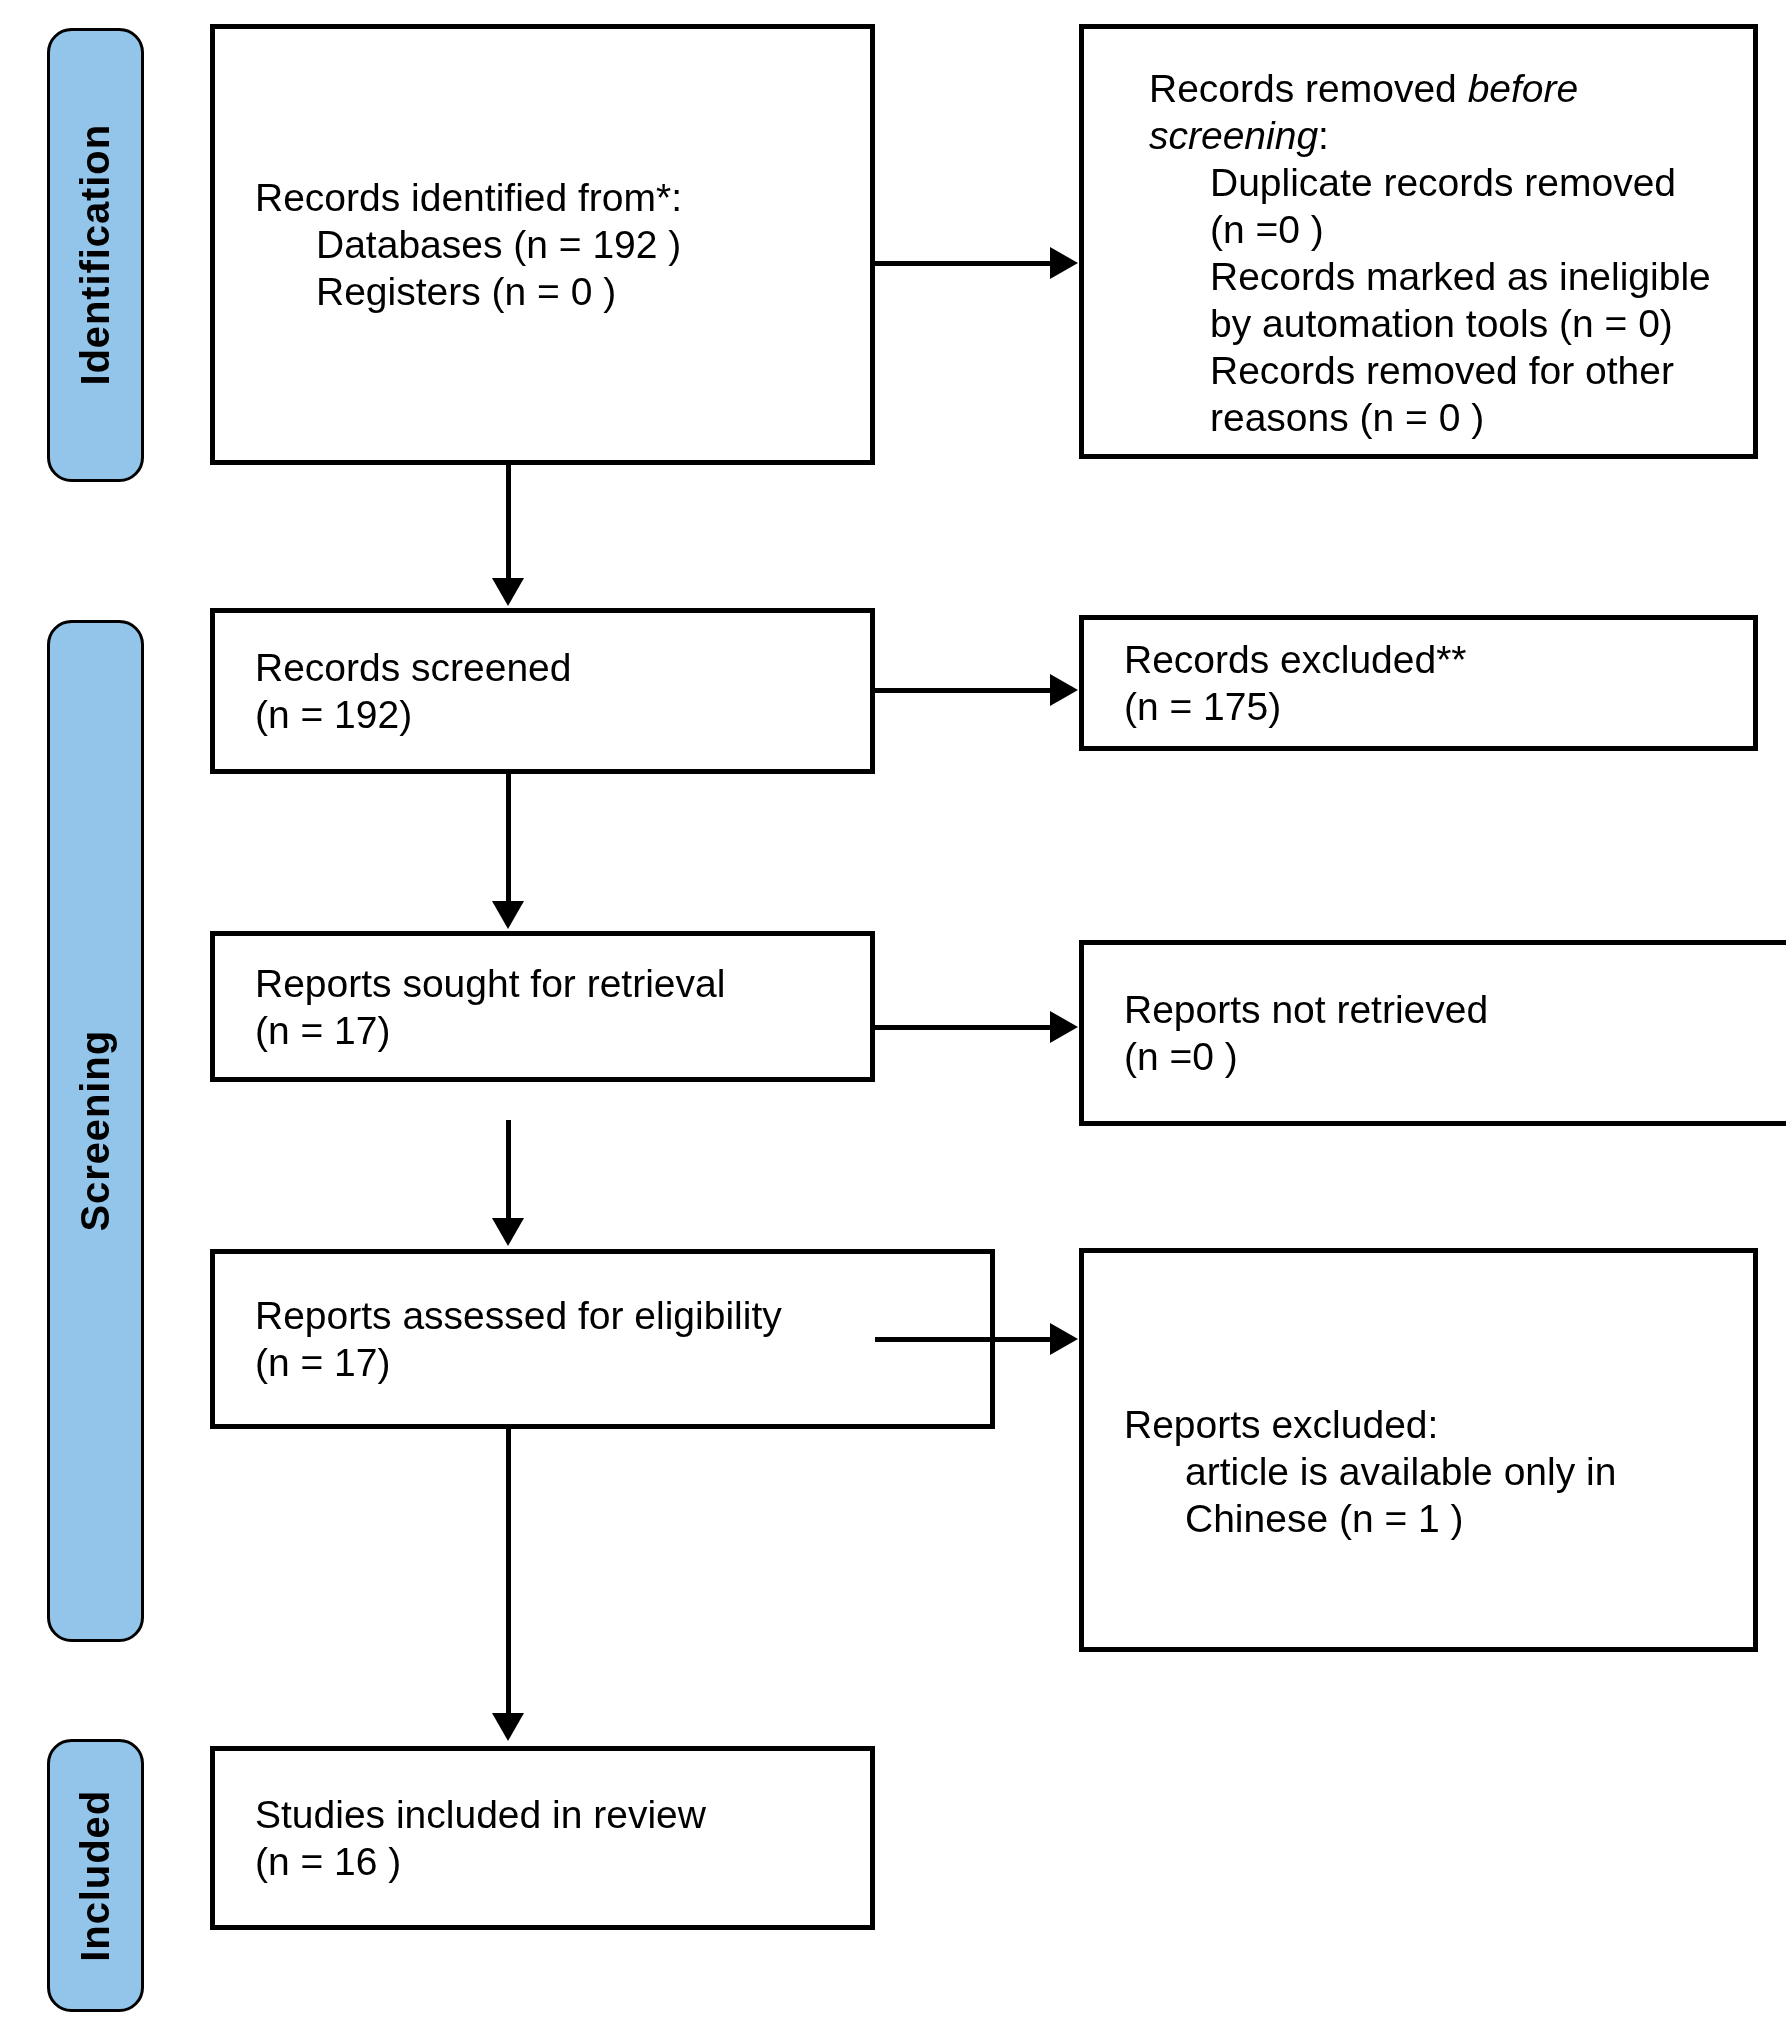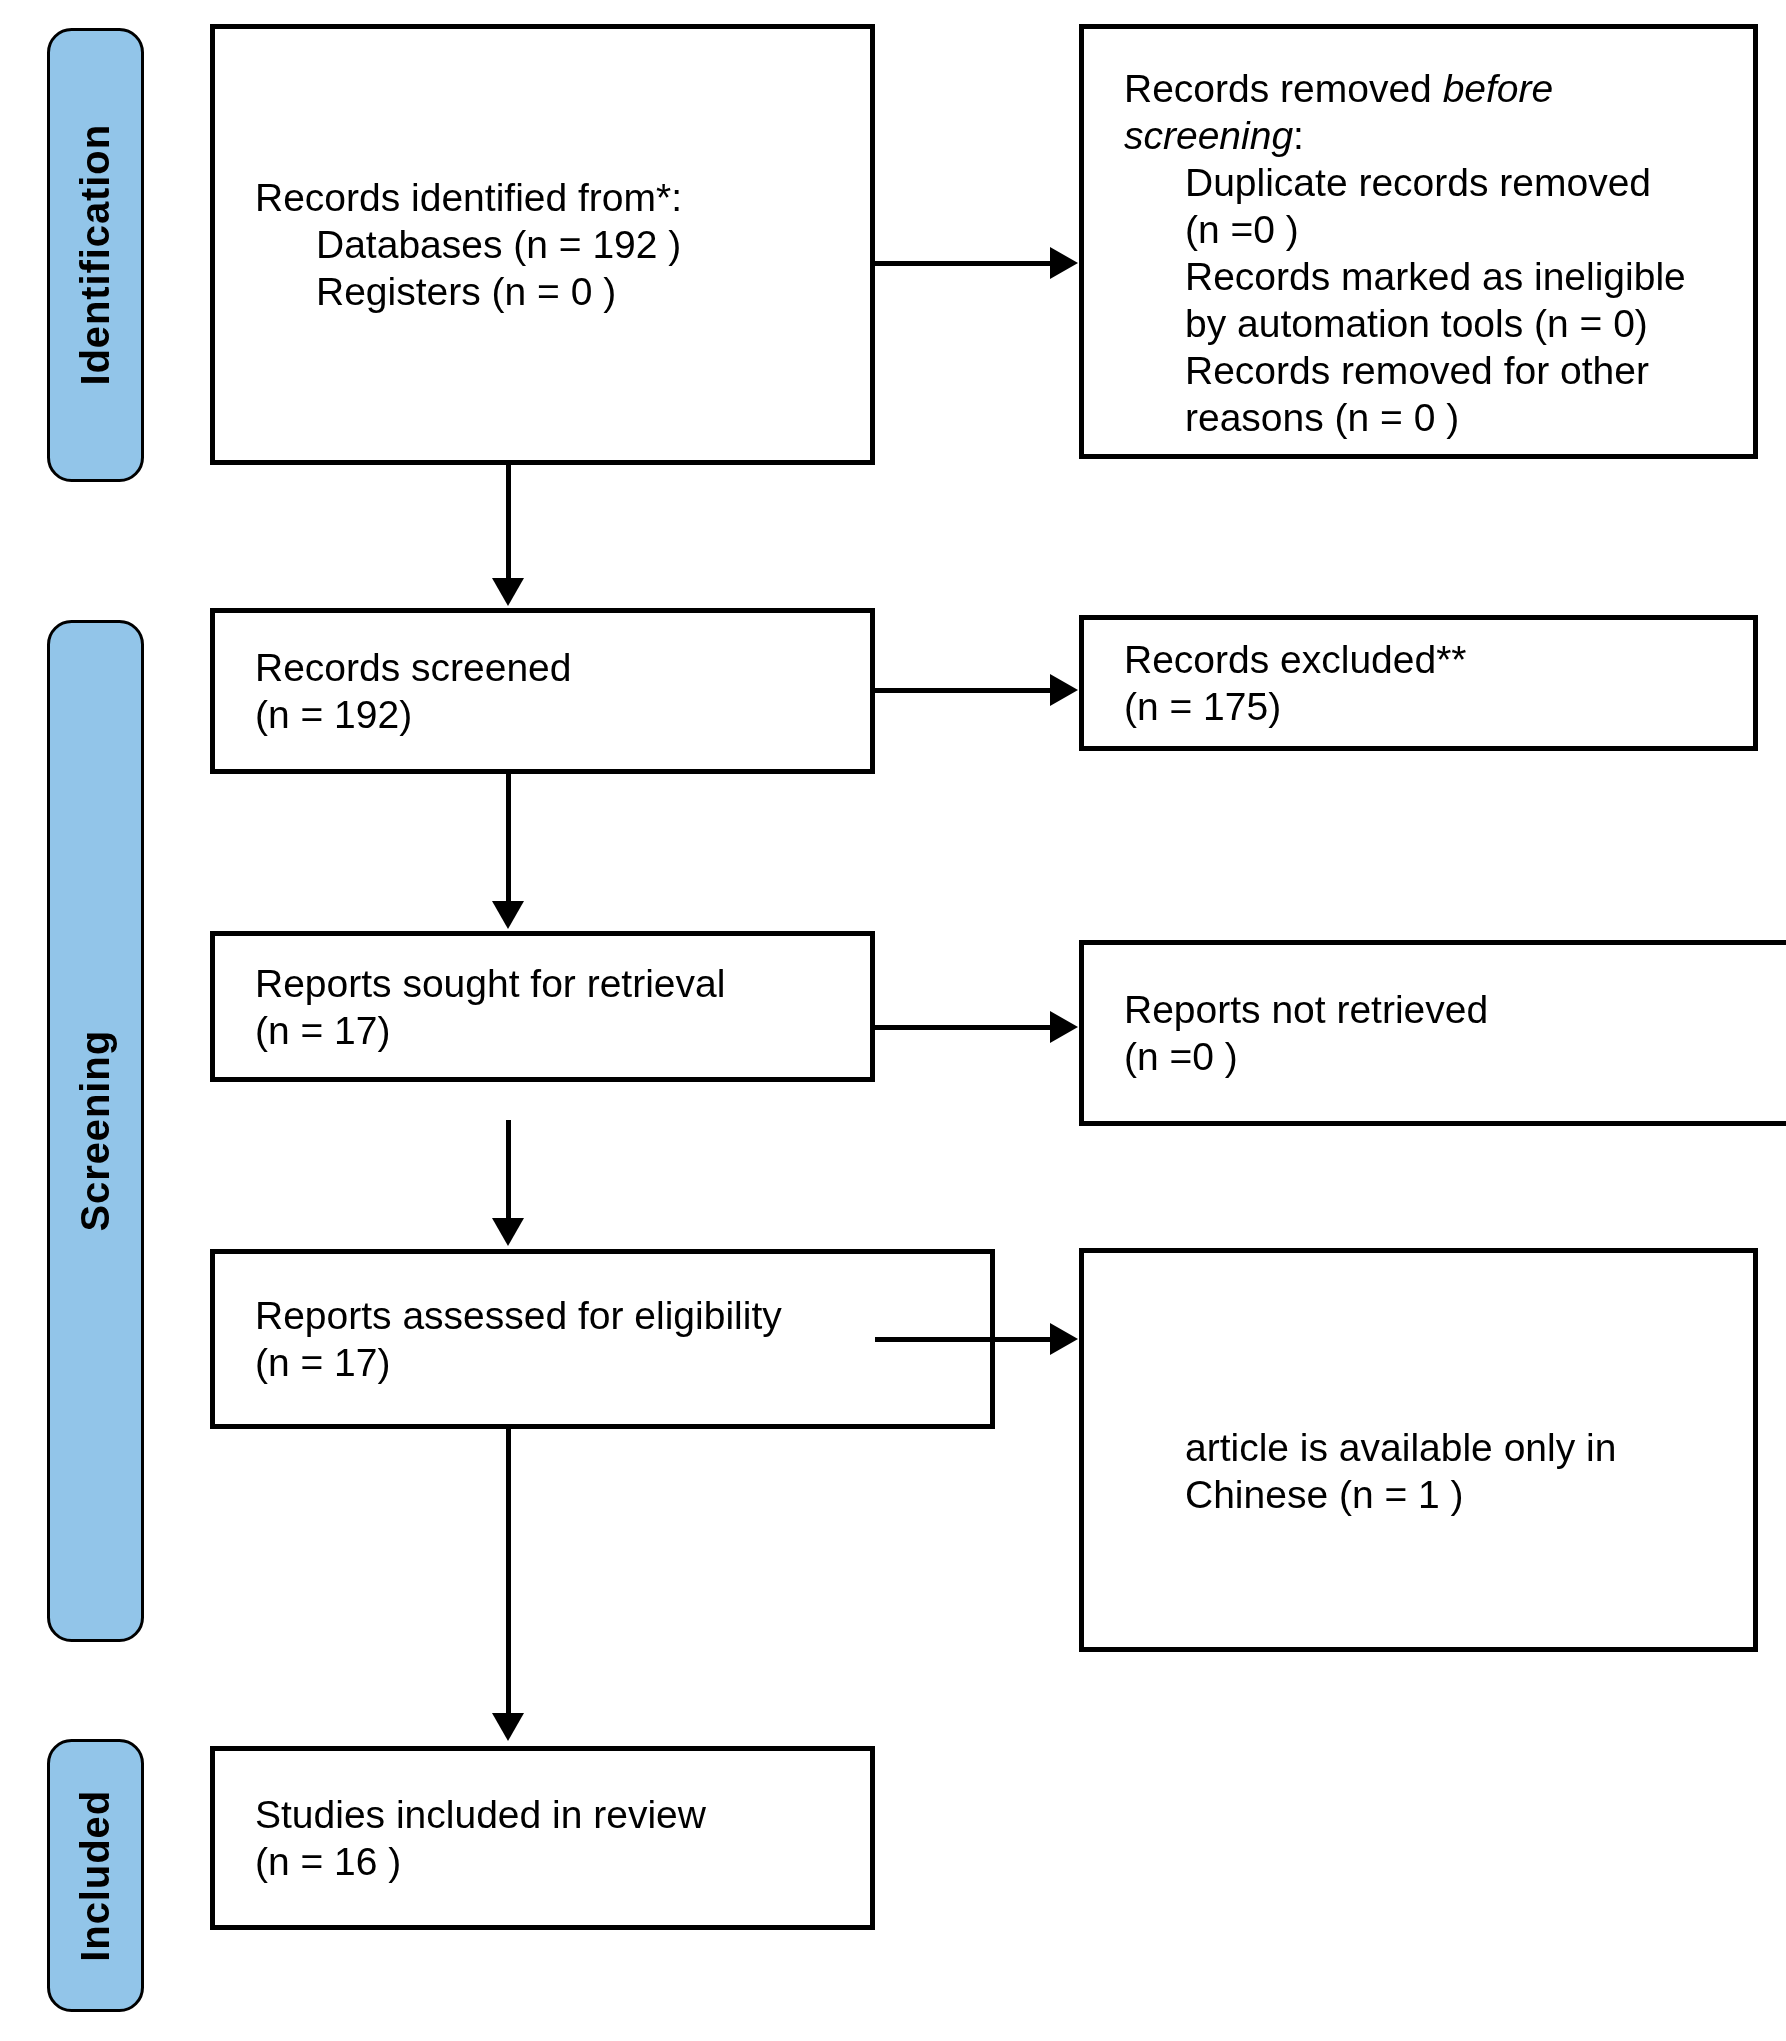--- a/index.html
+++ b/index.html
@@ -83,21 +83,21 @@
   </div>
 
   <div class="box" style="left:210px; top:24px; width:665px; height:441px;">
     <div class="box-text">
       <div class="line">Records identified from*:</div>
       <div class="line indent">Databases (n = 192 )</div>
       <div class="line indent">Registers (n = 0 )</div>
     </div>
   </div>
 
-  <div class="box" style="left:1079px; top:24px; width:679px; height:435px;">
+  <div class="box" style="left:1079px; top:24px; width:679px; height:435px;padding-left:25px;">
     <div class="box-text offset-down-sm">
       <div class="line"><span>Records removed </span><em>before</em></div>
       <div class="line"><em>screening</em><span>:</span></div>
       <div class="line indent">Duplicate records removed</div>
       <div class="line indent">(n =0 )</div>
       <div class="line indent">Records marked as ineligible</div>
       <div class="line indent">by automation tools (n = 0)</div>
       <div class="line indent">Records removed for other</div>
       <div class="line indent">reasons (n = 0 )</div>
     </div>
@@ -133,20 +133,21 @@
 
   <div class="box" style="left:210px; top:1249px; width:785px; height:180px;">
     <div class="box-text">
       <div class="line">Reports assessed for eligibility</div>
       <div class="line">(n = 17)</div>
     </div>
   </div>
 
   <div class="box" style="left:1079px; top:1248px; width:679px; height:404px;">
     <div class="box-text offset-down">
+      <div class="line">Reports excluded:</div>
       <div class="line indent">article is available only in</div>
       <div class="line indent">Chinese (n = 1 )</div>
     </div>
   </div>
 
   <div class="box" style="left:210px; top:1746px; width:665px; height:184px;">
     <div class="box-text">
       <div class="line">Studies included in review</div>
       <div class="line">(n = 16 )</div>
     </div>

